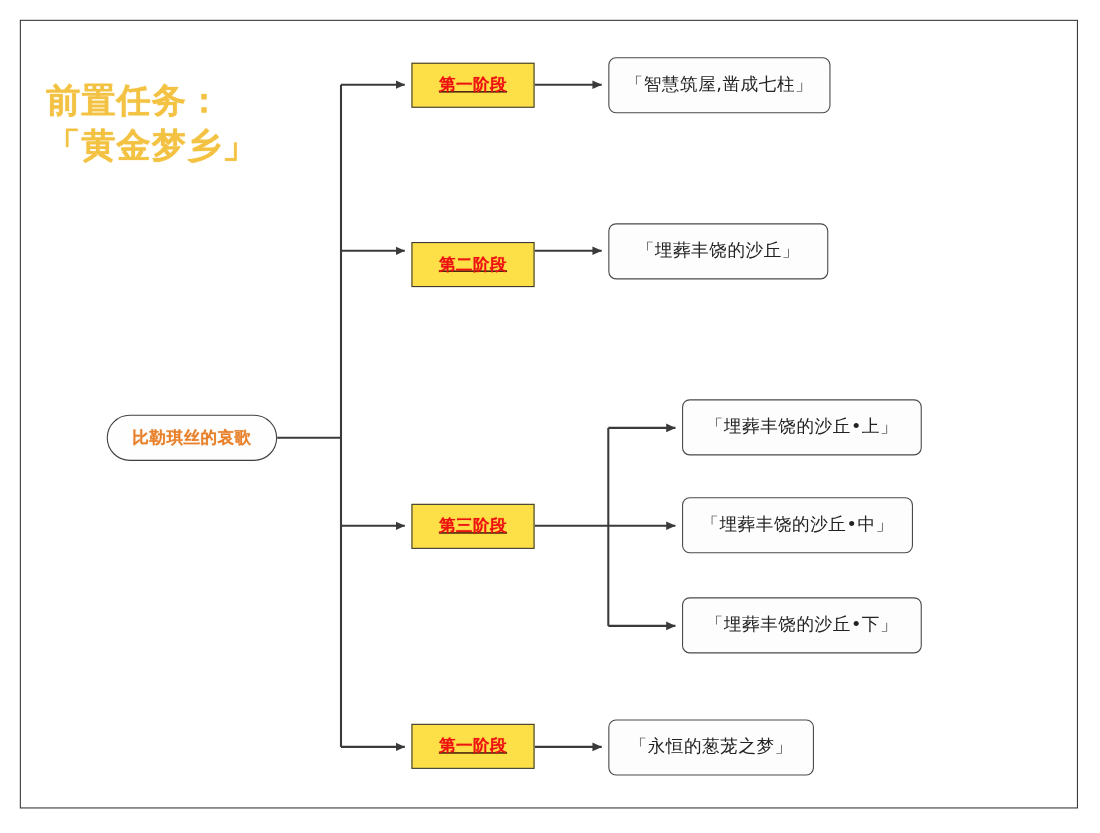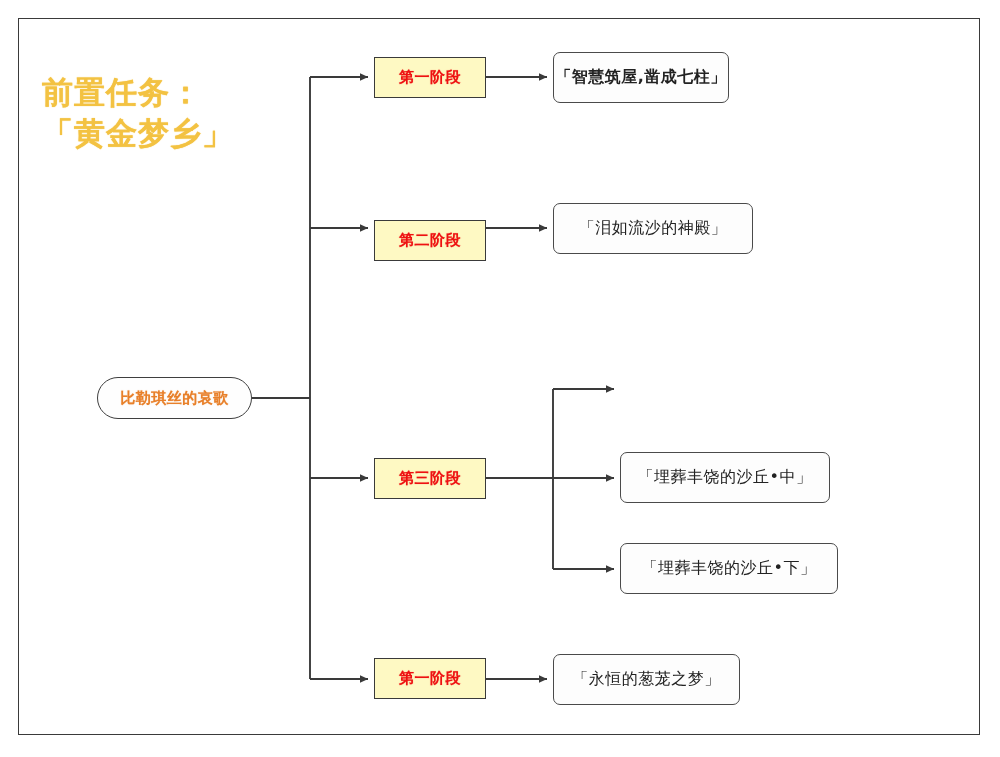--- a/index.html
+++ b/index.html
@@ -70,25 +70,26 @@
     font-size: 15px;
     font-weight: bold;
     letter-spacing: 0.5px;
     text-shadow: 0 0 1px rgba(232,128,42,0.55);
   }
   .node-stage {
     position: absolute;
     width: 112px;
     height: 41px;
     border: 1.7px solid #3a3a3a;
-    background: #fef9c3;
+    background: #fde047;
     display: flex;
     align-items: center;
     justify-content: center;
     box-sizing: border-box;
+    text-decoration: underline;
   }
   .node-stage span {
     color: #ee1111;
     font-size: 15px;
     font-weight: bold;
     letter-spacing: 0.5px;
     text-shadow: 0 0 1px rgba(238,17,17,0.5);
   }
   .node-quest {
     position: absolute;
@@ -155,25 +156,28 @@
   <div class="node-stage" style="left:374px; top:220px;">
     <span>第二阶段</span>
   </div>
   <div class="node-stage" style="left:374px; top:458px;">
     <span>第三阶段</span>
   </div>
   <div class="node-stage" style="left:374px; top:658px;">
     <span>第一阶段</span>
   </div>
 
-  <div class="node-quest" style="left:553px; top:52px; width:176px;font-weight:bold;">
+  <div class="node-quest" style="left:553px; top:52px; width:202px;">
     <span>「智慧筑屋,凿成七柱」</span>
   </div>
   <div class="node-quest" style="left:553px; top:203px; width:200px;">
-    <span>「泪如流沙的神殿」</span>
+    <span>「埋葬丰饶的沙丘」</span>
+  </div>
+  <div class="node-quest" style="left:620px; top:363px; width:218px;">
+    <span>「埋葬丰饶的沙丘•上」</span>
   </div>
   <div class="node-quest" style="left:620px; top:452px; width:210px;">
     <span>「埋葬丰饶的沙丘•中」</span>
   </div>
   <div class="node-quest" style="left:620px; top:543px; width:218px;">
     <span>「埋葬丰饶的沙丘•下」</span>
   </div>
   <div class="node-quest" style="left:553px; top:654px; width:187px;">
     <span>「永恒的葱茏之梦」</span>
   </div>

